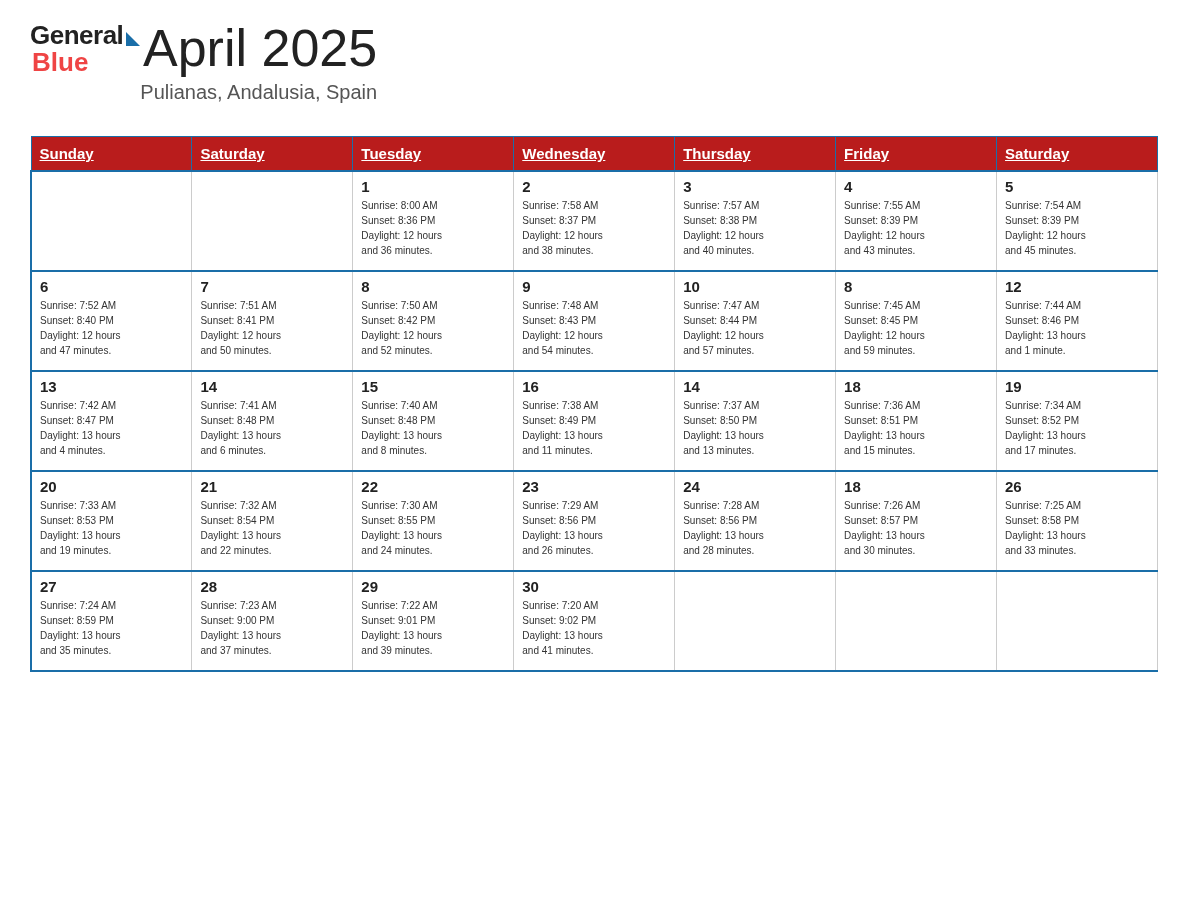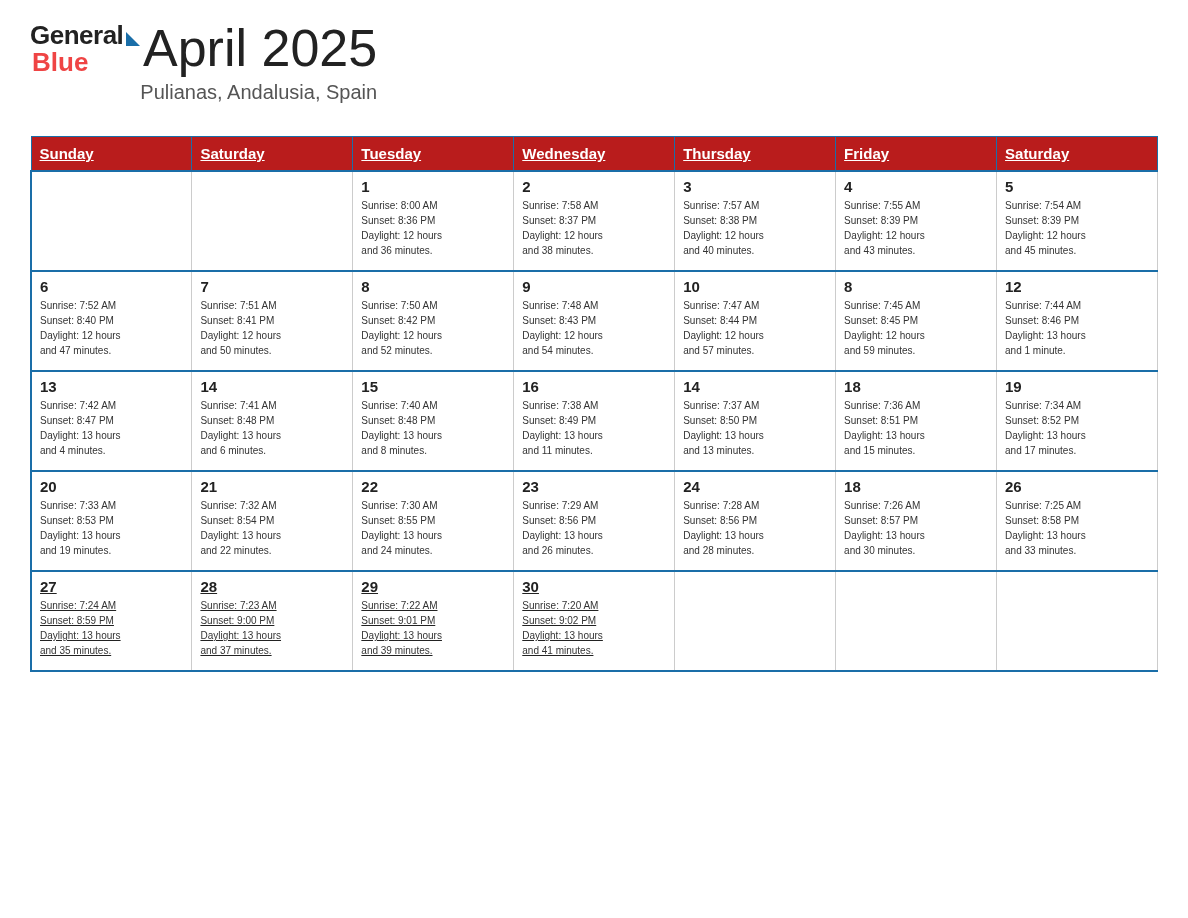--- a/index.html
+++ b/index.html
@@ -80,21 +80,20 @@
     tbody tr td {
       border: 1px solid #ccc;
       vertical-align: top;
       padding: 6px 8px;
       height: 100px;
       font-size: 12.5px;
       color: #222;
     }
     tbody tr:last-child td {
       border-bottom: 2px solid #1a6ea8;
-      text-decoration: underline;
     }
     tbody tr td:first-child {
       border-left: 2px solid #1a6ea8;
     }
     .day-num {
       font-size: 15px;
       font-weight: bold;
       color: #222;
       display: block;
       margin-bottom: 3px;

